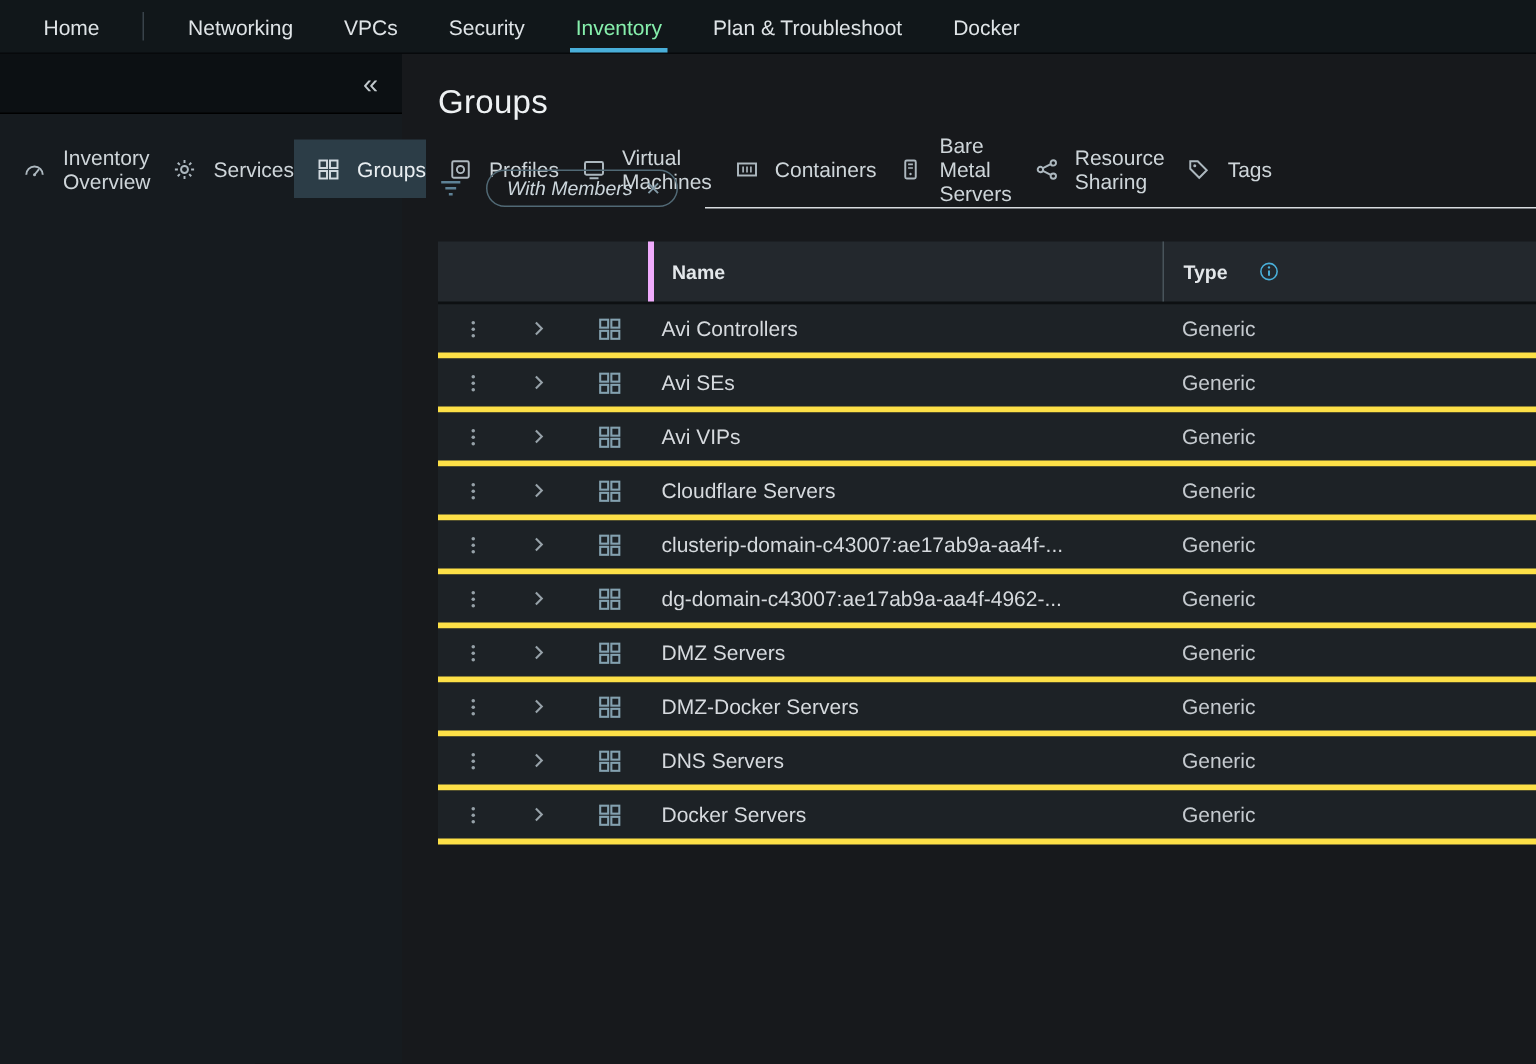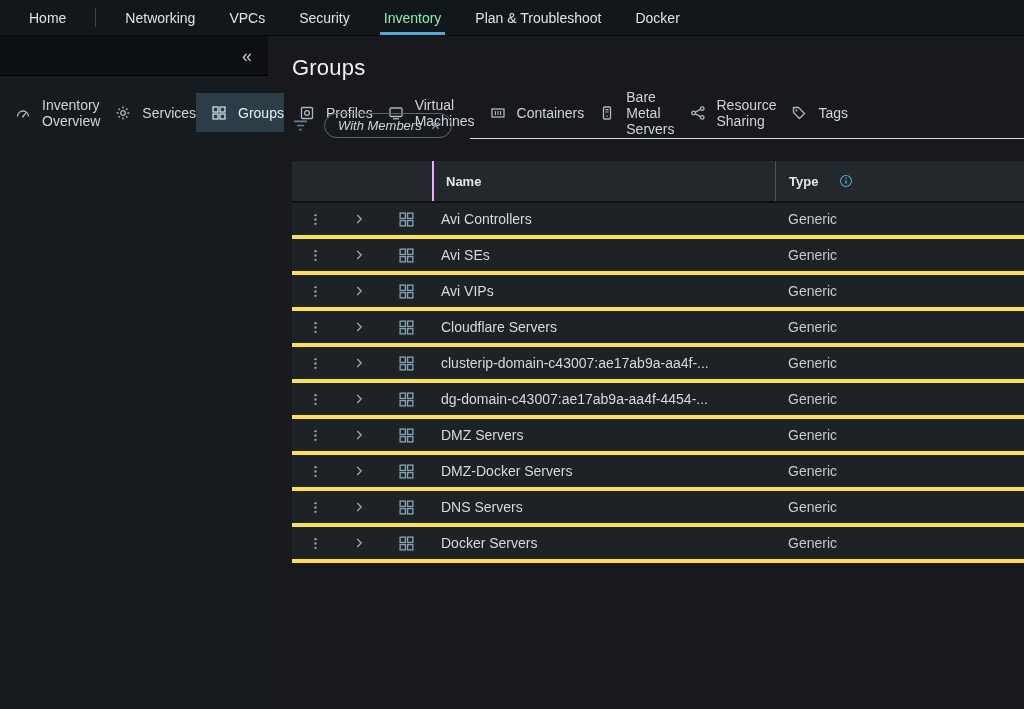--- a/index.html
+++ b/index.html
@@ -36,21 +36,21 @@
   .chip-close{width:11px;height:11px;color:#8299a5;cursor:pointer;display:inline-flex;}
   .chip-close svg{width:11px;height:11px;}
   .filter-line{flex:1;align-self:flex-end;border-bottom:1px solid #d8dcdf;margin-left:18px;height:1px;cursor:text;}
 
   
   .gtable{margin-top:22px;width:100%;}
   .thead,.trow{display:grid;grid-template-columns:46px 42px 52px 343px 1fr;align-items:center;}
   .thead{height:42px;background:#23282d;border-bottom:2px solid #0d1012;}
   .th{font-size:13px;font-weight:700;color:#e3e7ea;}
   .th-empty{grid-column:1/4;height:100%;}
-  .th-name{border-left:2px solid #f0abfc;padding-left:12px;height:100%;display:flex;align-items:center;cursor:pointer;}
+  .th-name{border-left:4px solid #f0abfc;padding-left:12px;height:100%;display:flex;align-items:center;cursor:pointer;}
   .th-type{border-left:1px solid #49545b;padding-left:13px;height:100%;display:flex;align-items:center;gap:21px;cursor:pointer;}
   .info-icon{width:14px;height:14px;color:#49afd9;display:inline-flex;cursor:pointer;}
   .info-icon svg{width:14px;height:14px;}
   .trow{height:36px;background:#1d2226;border-bottom:4px solid #fde047;}
   .cell-menu,.cell-expand{display:flex;justify-content:center;align-items:center;color:#97a2a9;cursor:pointer;background:none;border:none;height:100%;}
   .cell-menu svg{width:15px;height:15px;}
   .cell-expand svg{width:14px;height:14px;}
   .cell-gicon{display:flex;justify-content:center;color:#84a1b0;}
   .cell-gicon svg{width:17px;height:17px;}
   .cell-name{font-size:14px;color:#d6dade;padding-left:9px;white-space:nowrap;overflow:hidden;cursor:pointer;}
@@ -340,21 +340,21 @@
                 </svg>
               </span>
     <span class="cell-gicon icon">
                 <svg viewBox="0 0 16 16" fill="none" stroke="currentColor" stroke-width="1.3">
                   <rect x="2" y="2" width="5" height="5"></rect>
                   <rect x="9" y="2" width="5" height="5"></rect>
                   <rect x="2" y="9" width="5" height="5"></rect>
                   <rect x="9" y="9" width="5" height="5"></rect>
                 </svg>
               </span>
-    <span class="cell-name">dg-domain-c43007:ae17ab9a-aa4f-4454-...</span>
+    <span class="cell-name">dg-domain-c43007:ae17ab9a-aa4f-4962-...</span>
     <span class="cell-type">Generic</span>
   </div>
 
   <div class="trow">
     <span class="cell-menu">
                 <svg viewBox="0 0 16 16" fill="currentColor">
                   <circle cx="8" cy="3.4" r="1.25"></circle>
                   <circle cx="8" cy="8" r="1.25"></circle>
                   <circle cx="8" cy="12.6" r="1.25"></circle>
                 </svg>

